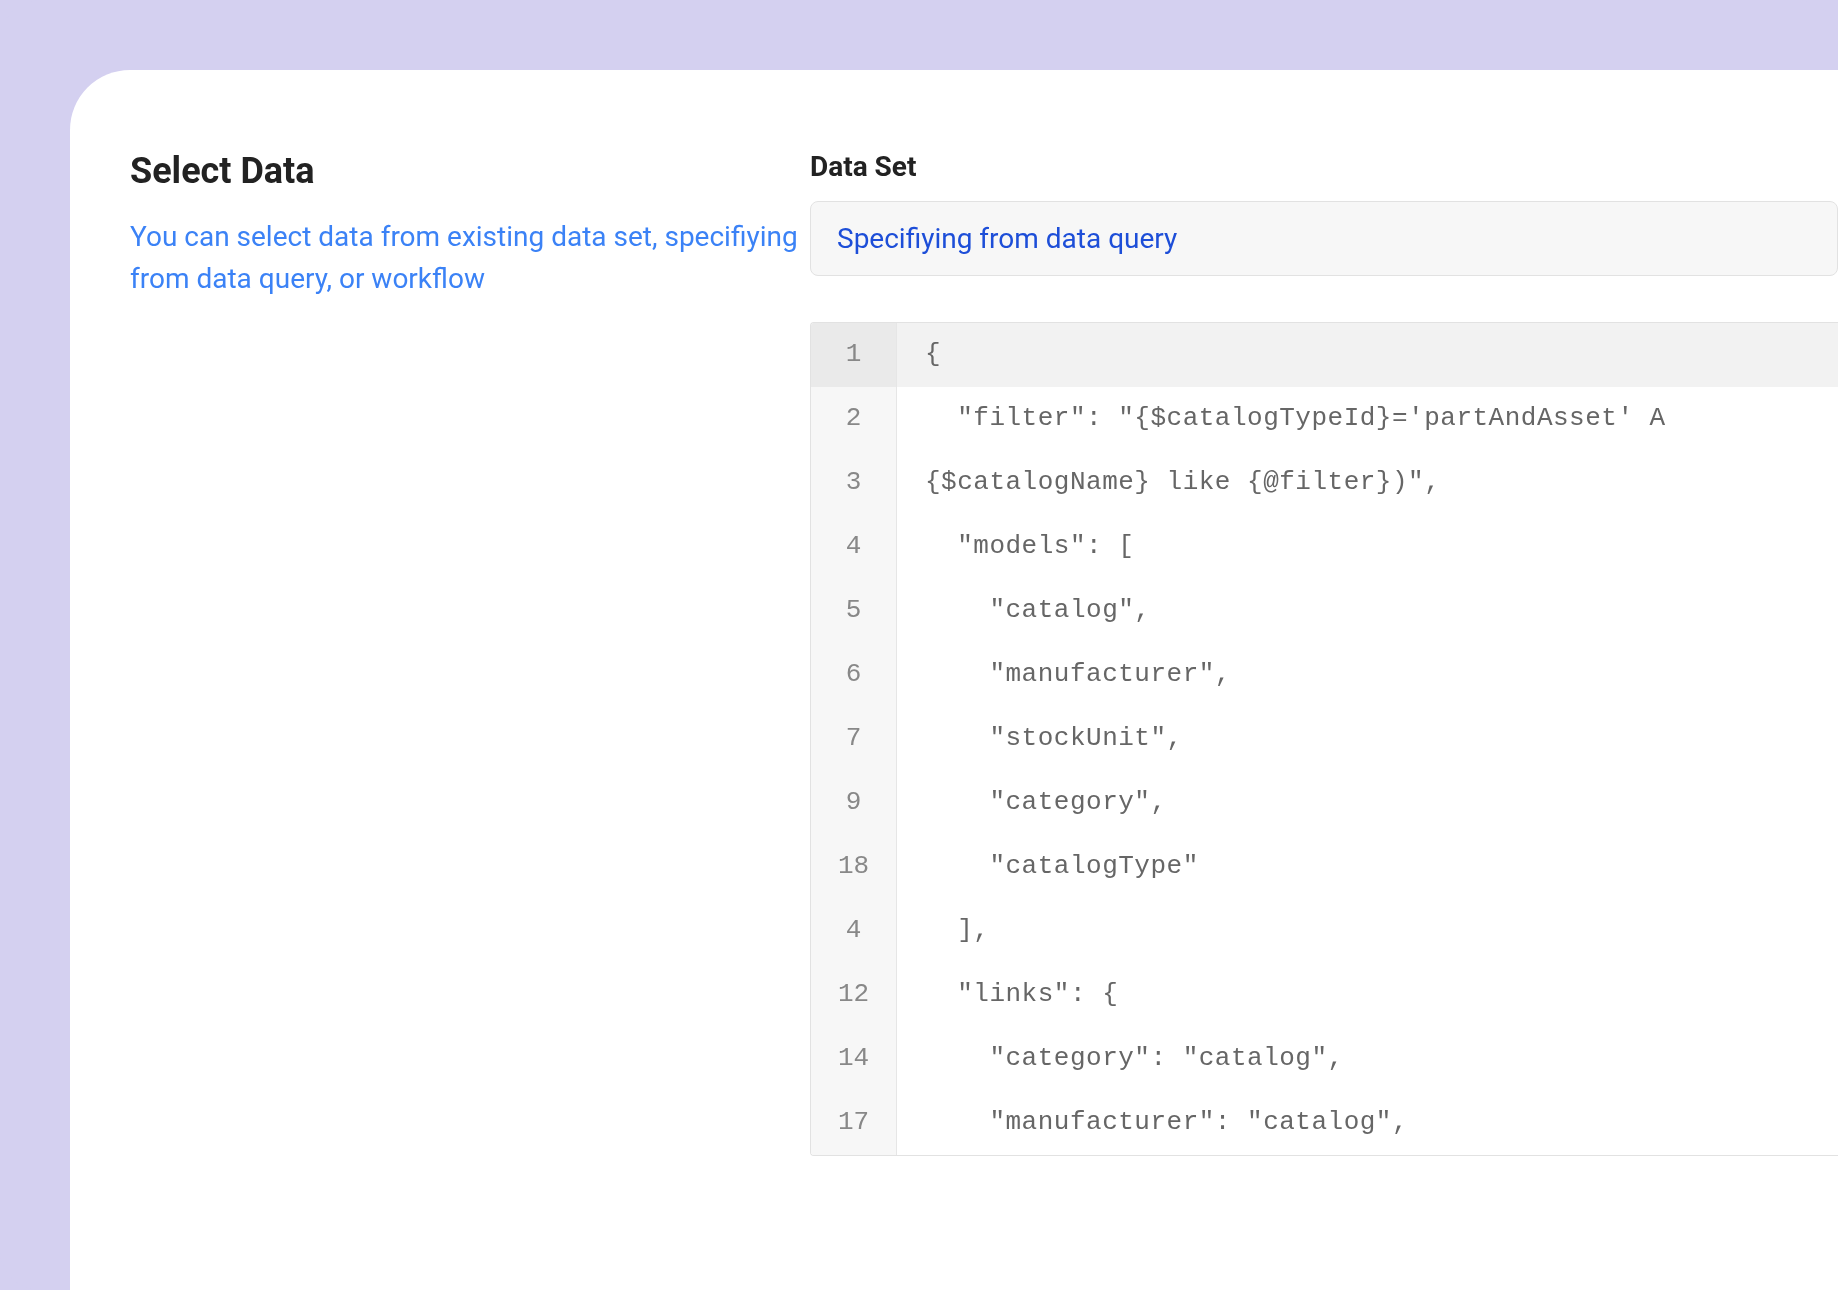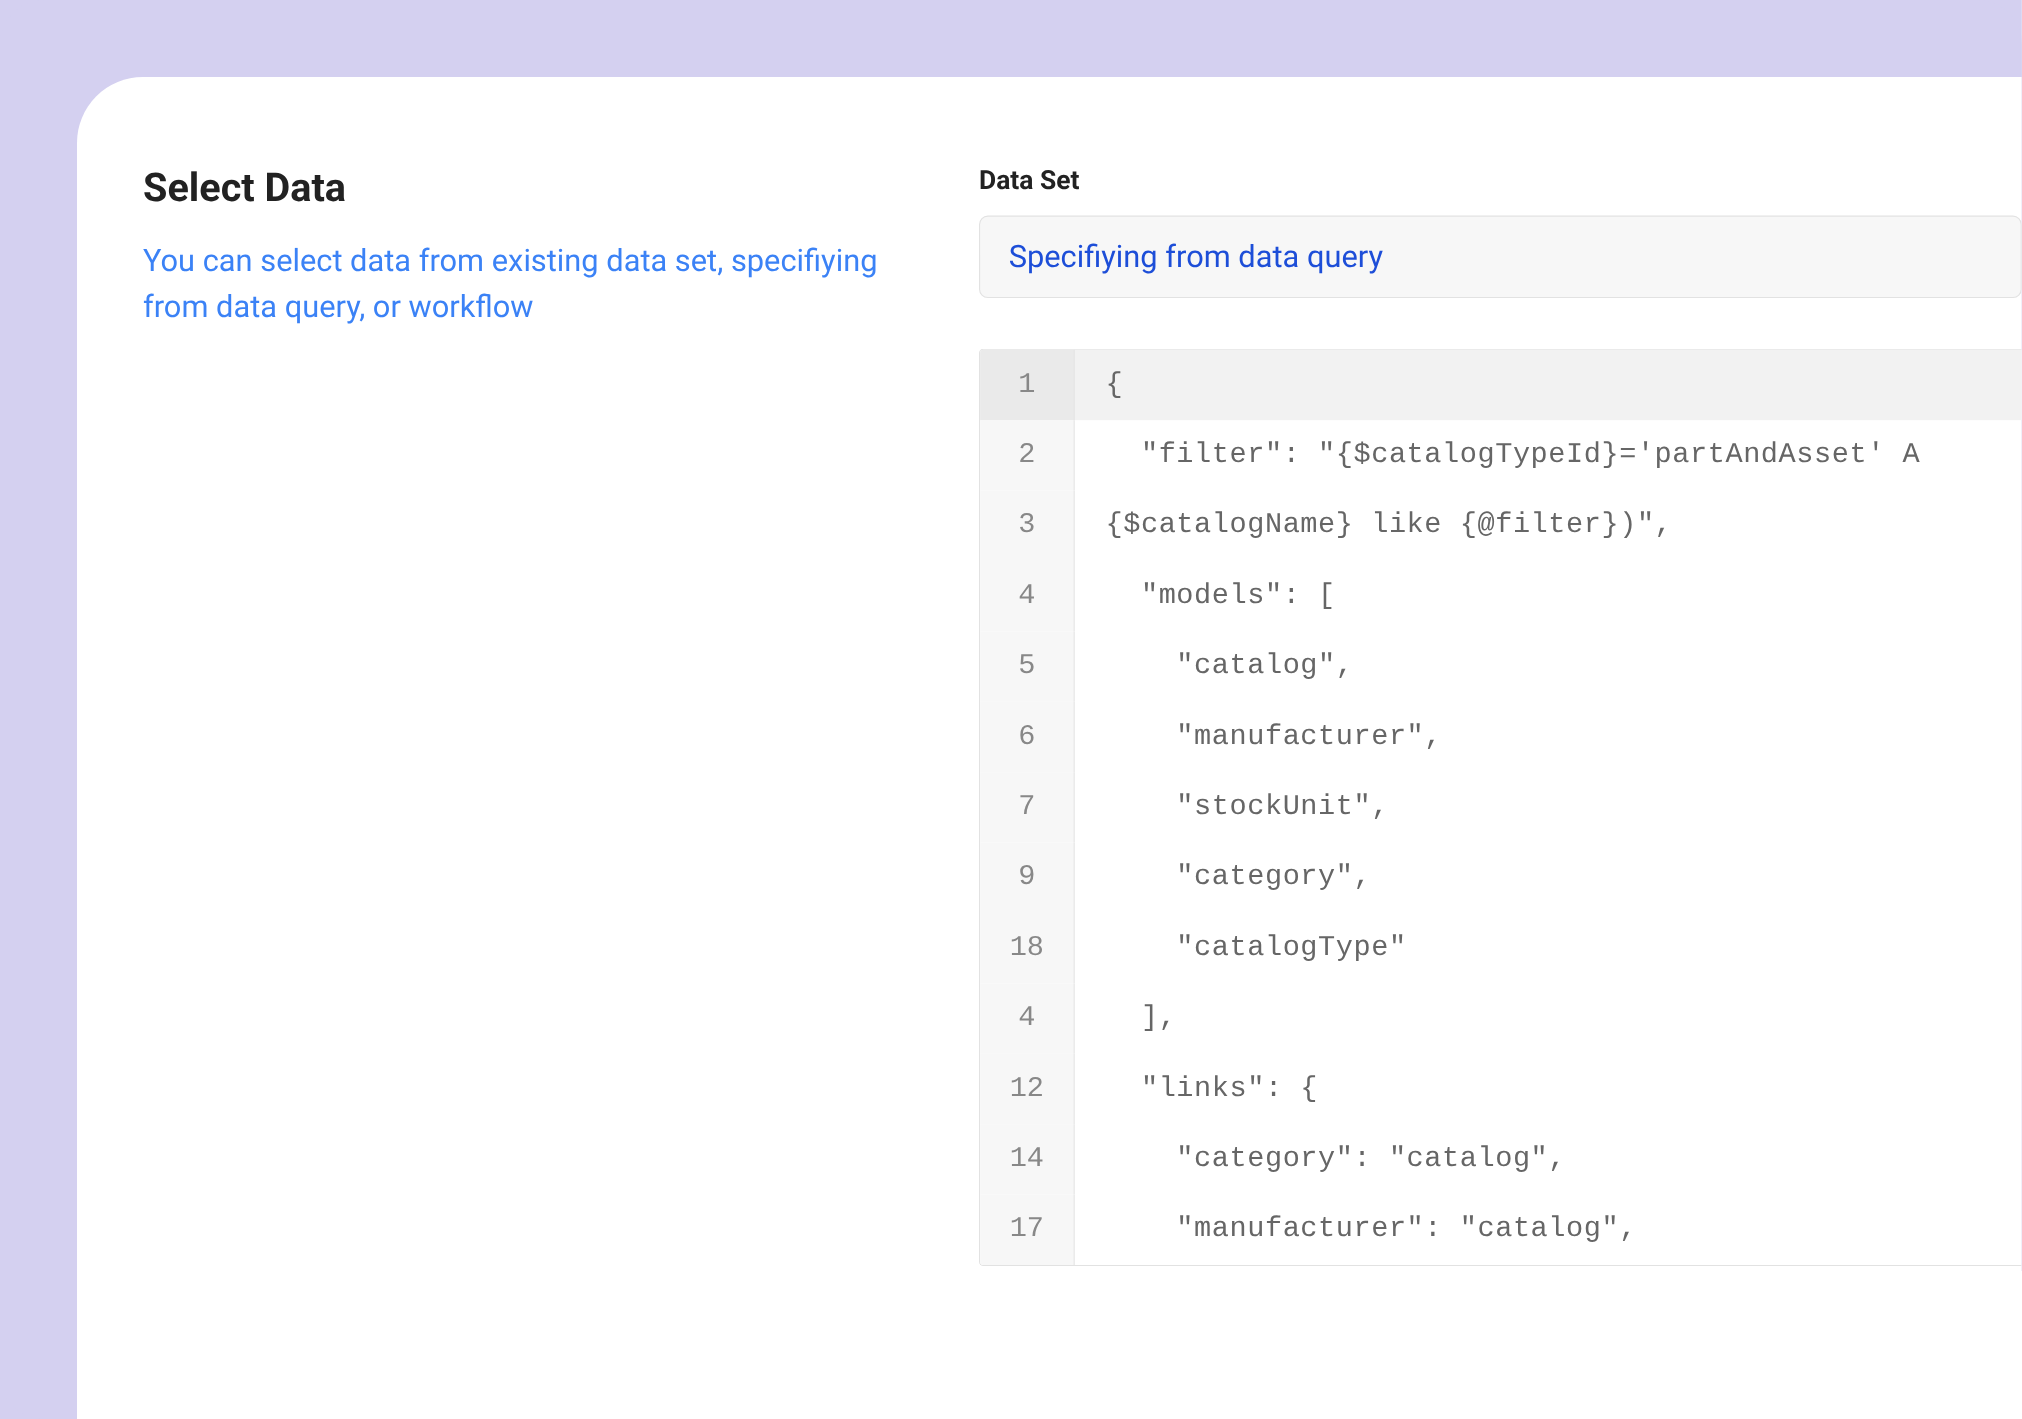--- a/index.html
+++ b/index.html
@@ -30,21 +30,20 @@
       left: 70px;
       right: 0;
       bottom: 0;
       background: #ffffff;
       border-top-left-radius: 60px;
       padding: 80px 0 0 60px;
       overflow: hidden;
     }
     .content {
       display: flex;
-      gap: 80px;
       height: 100%;
     }
     .left-col {
       width: 680px;
       flex-shrink: 0;
     }
     .section-title {
       font-size: 36px;
       font-weight: 700;
       color: #222;
@@ -55,21 +54,21 @@
       line-height: 1.5;
       color: #3b82f6;
       font-weight: 400;
     }
     .right-col {
       flex: 1;
       min-width: 0;
       padding-right: 0;
     }
     .field-label {
-      font-size: 24px;
+      font-size: 28px;
       font-weight: 700;
       color: #222;
       margin-bottom: 18px;
     }
     .select-box {
       width: 100%;
       border: 1px solid #e2e2e2;
       background: #f7f7f7;
       border-radius: 8px;
       padding: 20px 26px;

